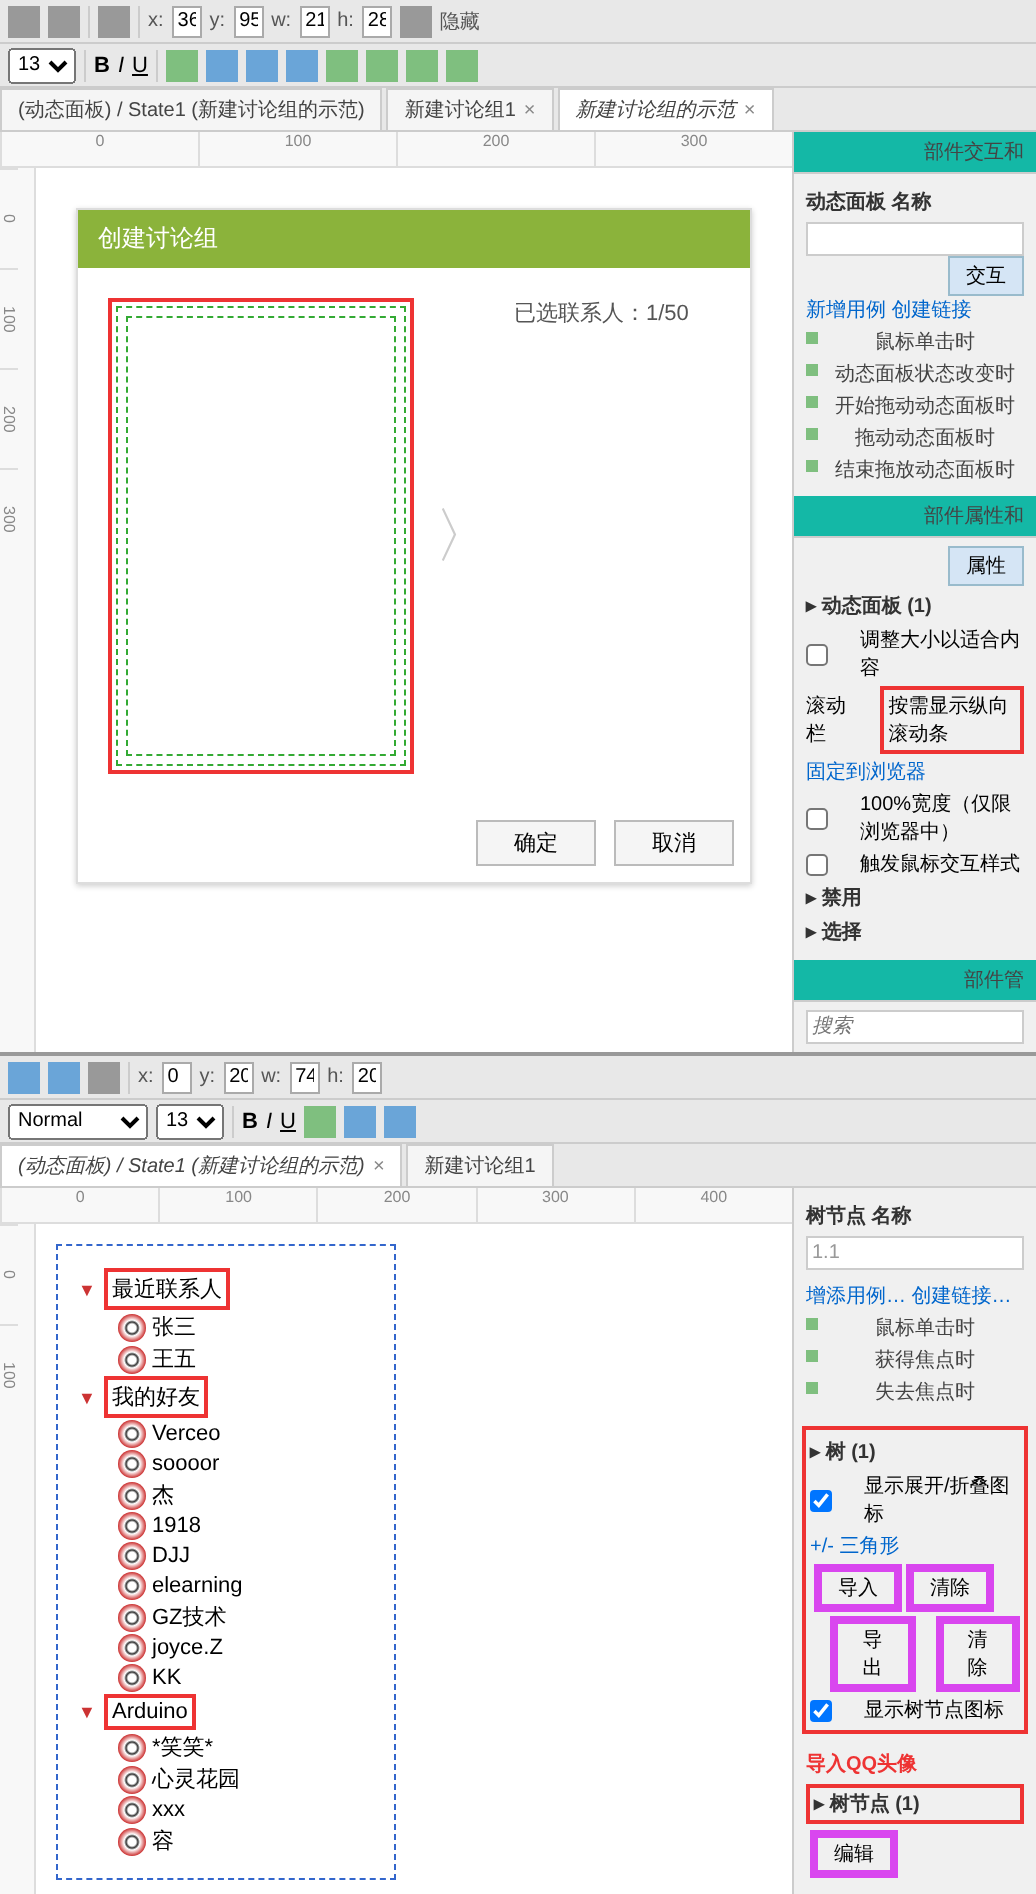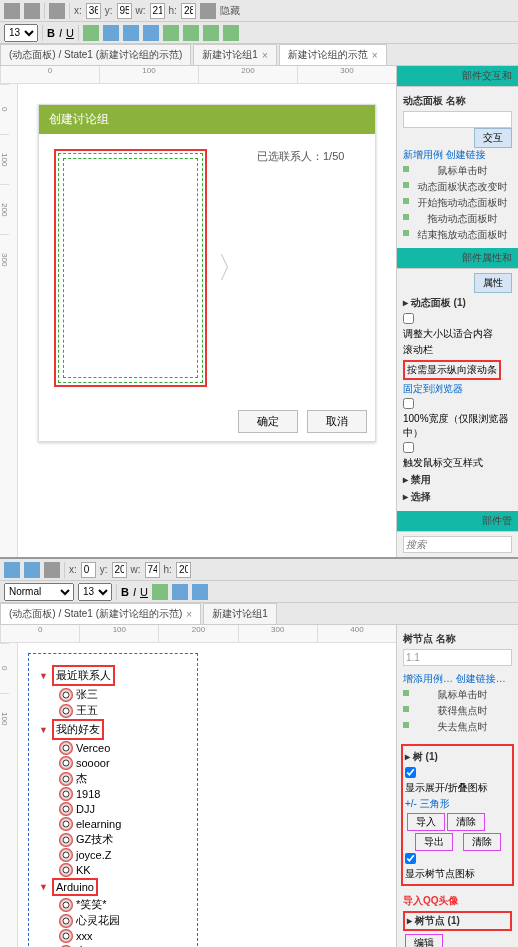--- a/index.html
+++ b/index.html
@@ -7,21 +7,21 @@
 .toolbar { background: #e8e8e8; border-bottom: 1px solid #ccc; padding: 2px 4px; display: flex; align-items: center; gap: 4px; height: 22px; }
 .toolbar input[type="text"] { width: 15px; height: 16px; font-size: 10px; border: 1px solid #aaa; padding: 0 2px; }
 .toolbar .lbl { font-size: 10px; color: #555; }
 .toolbar .ico { width: 16px; height: 16px; background: #7fbf7f; display: inline-block; }
 .toolbar .ico.b { background: #6aa5d8; }
 .toolbar .ico.g { background: #999; }
 .toolbar select { font-size: 10px; height: 18px; }
 .sep { width: 1px; height: 16px; background: #ccc; }
 .tabs { background: #e8e8e8; display: flex; height: 22px; border-bottom: 1px solid #ccc; }
 .tab { padding: 3px 8px; font-size: 10px; background: #f5f5f5; border: 1px solid #ccc; border-bottom: none; margin-right: 2px; color: #444; display: flex; align-items: center; gap: 4px; }
-.tab.active { background: #fff; }
+.tab.active { background: #fff; font-style: italic; }
 .tab .x { color: #888; cursor: pointer; }
 .container { display: flex; }
 .canvas-area { flex: 1; background: #fff; position: relative; }
 .ruler-h { height: 18px; background: #f8f8f8; border-bottom: 1px solid #ddd; font-size: 8px; color: #888; display: flex; }
 .ruler-h span { flex: 1; text-align: center; border-left: 1px solid #ddd; }
 .ruler-v { width: 18px; background: #f8f8f8; border-right: 1px solid #ddd; position: absolute; left: 0; top: 18px; bottom: 0; font-size: 8px; color: #888; }
 .ruler-v span { display: block; height: 50px; writing-mode: vertical-lr; text-align: center; border-top: 1px solid #ddd; }
 .canvas { margin-left: 18px; padding: 10px; background: #fff; position: relative; min-height: 360px; }
 .dialog { border: 1px solid #ddd; background: #fff; margin: 10px; box-shadow: 0 1px 3px rgba(0,0,0,0.2); }
 .dialog-header { background: #8bb33b; color: #fff; padding: 6px 10px; font-size: 12px; }
@@ -33,32 +33,32 @@
 .counter { font-size: 11px; color: #555; }
 .dialog-footer { padding: 8px; text-align: right; }
 .dialog-footer button { padding: 3px 18px; margin-left: 6px; font-size: 11px; background: #f5f5f5; border: 1px solid #bbb; }
 .side-panel { width: 122px; background: #f0f0f0; border-left: 1px solid #ccc; font-size: 10px; }
 .panel-hdr { background: #14b8a6; padding: 3px 6px; font-size: 10px; border-bottom: 1px solid #ccc; text-align: right; color: #444; }
 .panel-sec { padding: 4px 6px; }
 .panel-sec .title { font-weight: bold; color: #333; margin: 3px 0; }
 .panel-sec .link { color: #0066cc; margin: 2px 0; font-size: 10px; }
 .panel-sec .item { margin: 2px 0; padding-left: 10px; position: relative; color: #444; font-size: 10px; text-align: center; }
 .panel-sec .item::before { content: ""; position: absolute; left: 0; top: 2px; width: 6px; height: 6px; background: #7fbf7f; }
-.panel-sec .chk { display: flex; align-items: flex-start; gap: 3px; margin: 2px 0; flex-direction: column; }
+.panel-sec .chk { display: flex; align-items: center; gap: 16px; margin: 2px 0; }
 .panel-sec input[type="checkbox"] { width: 11px; height: 11px; }
 .panel-btn { background: #d5e5f5; border: 1px solid #9bc; padding: 2px 8px; font-size: 10px; float: right; }
 .redborder { border: 2px solid #e33; padding: 1px 2px; }
 .tree { padding: 6px; }
 .tree-node { margin: 1px 0; display: flex; align-items: center; gap: 3px; font-size: 11px; }
 .tree-node .arrow { color: #c33; font-size: 9px; width: 10px; }
 .tree-node .qq { width: 14px; height: 14px; border-radius: 50%; background: radial-gradient(circle,#fff 20%,#333 30%,#fff 40%,#c33 70%); display: inline-block; }
 .indent1 { padding-left: 20px; }
 .search-box { width: 100%; border: 1px solid #ccc; padding: 2px; font-size: 10px; font-style: italic; color: #999; }
 .top-section { border-bottom: 2px solid #999; }
-.btn-small { padding: 1px 8px; font-size: 10px; background: #f0f0f0; border: 1px solid #d946ef; text-align: center; }
+.btn-small { padding: 1px 8px; font-size: 10px; background: #f0f0f0; border: 4px solid #d946ef; text-align: center; }
 .redtxt { color: #e33; font-weight: bold; }
 </style>
 </head>
 <body>
 
 <div class="top-section">
 <div class="toolbar">
   <span class="ico g"></span>
   <span class="ico g"></span>
   <span class="sep"></span>

